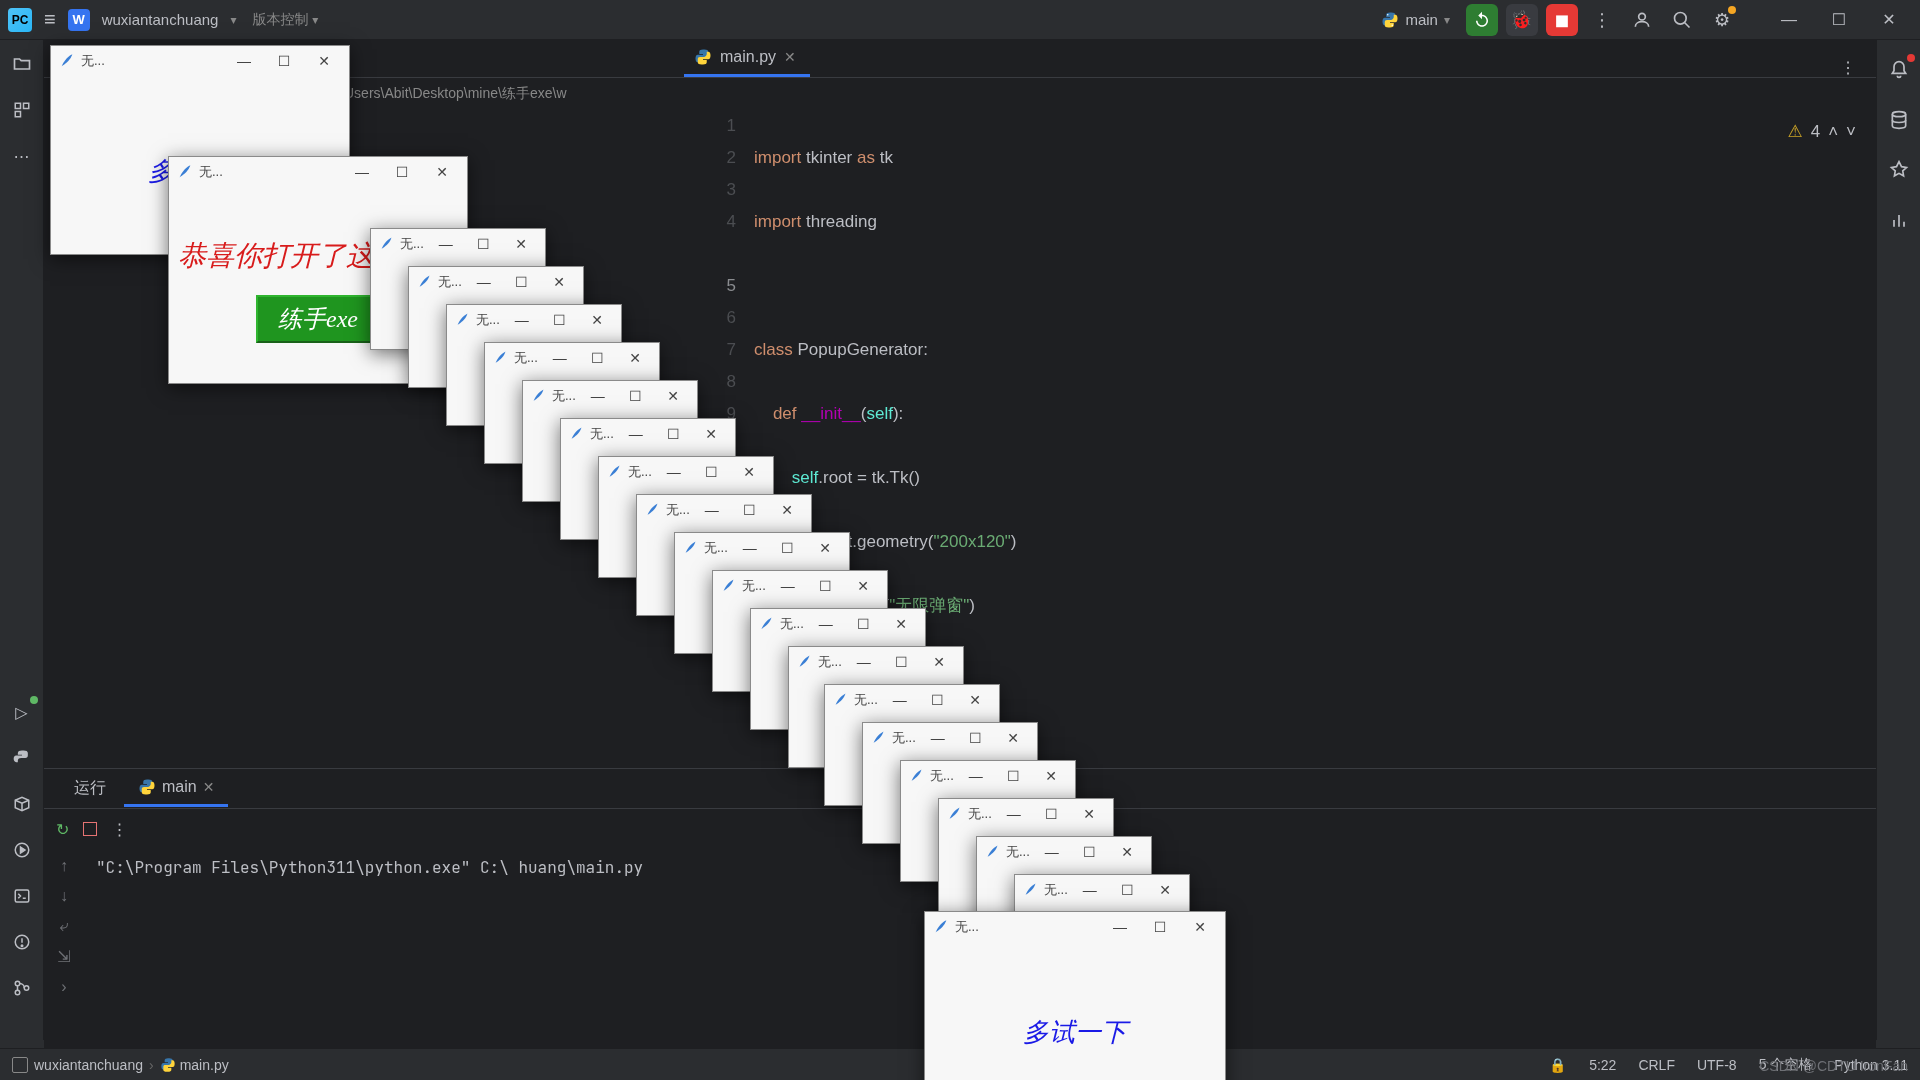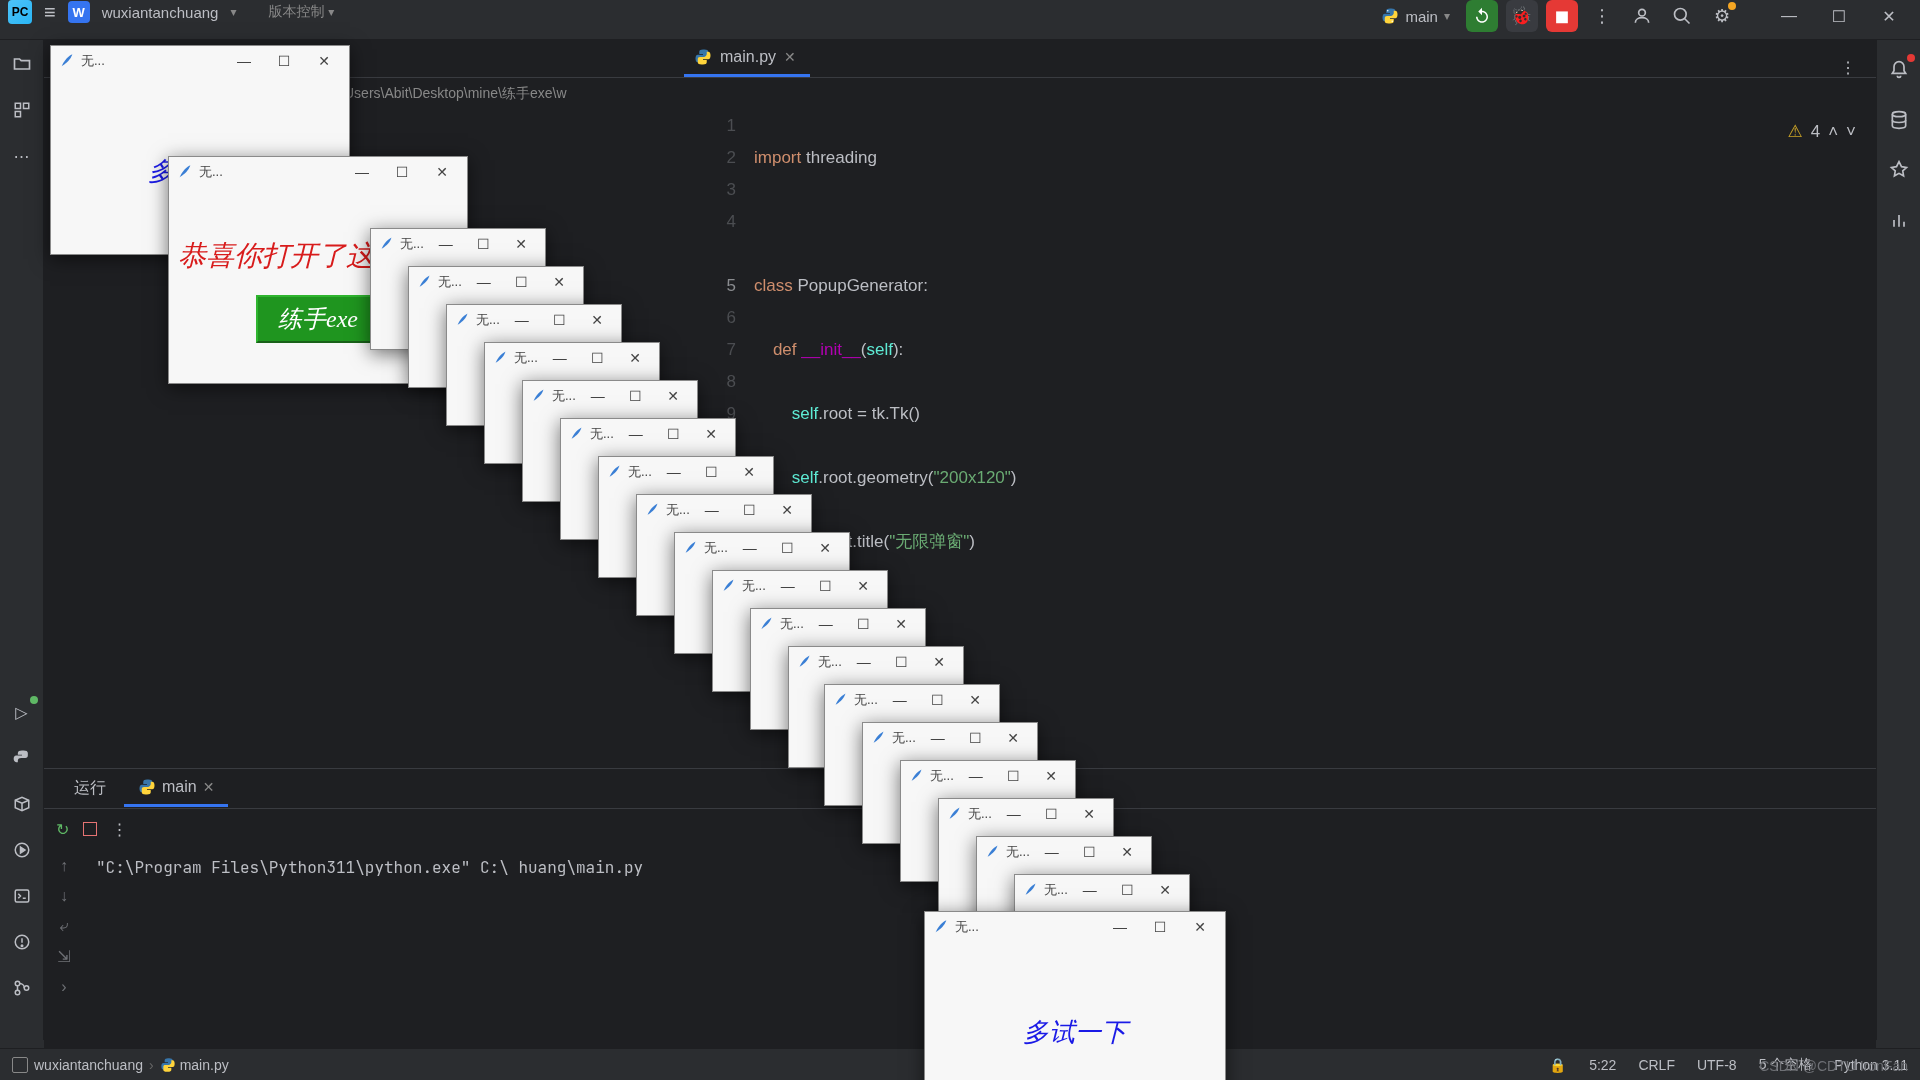--- a/index.html
+++ b/index.html
@@ -1,26 +1,26 @@
 <!DOCTYPE html>
 <html><head>
 <meta charset="utf-8">
 <style>
 * { margin: 0; padding: 0; box-sizing: border-box; font-family: 'Segoe UI', Arial, sans-serif; }
 body { background: #2b2d30; color: #bcbec4; width: 1920px; height: 1080px; overflow: hidden; position: relative; }
 
 
-.titlebar { height: 40px; background: #2b2d30; display: flex; align-items: flex-start; padding: 0 8px; border-bottom: 1px solid #1e1f22; }
+.titlebar { height: 40px; background: #2b2d30; display: flex; align-items: center; padding: 0 8px; border-bottom: 1px solid #1e1f22; }
 .titlebar .left-group { display: flex; align-items: center; gap: 12px; }
 .titlebar .app-icon { width: 24px; height: 24px; background: linear-gradient(135deg,#4fc3f7,#29b6f6); border-radius: 4px; display: flex; align-items: center; justify-content: center; font-size: 12px; font-weight: bold; color: #000; }
 .titlebar .hamburger { color: #bcbec4; font-size: 20px; cursor: pointer; }
 .titlebar .proj-badge { background: #3574f0; color: #fff; width: 22px; height: 22px; border-radius: 4px; display: inline-flex; align-items: center; justify-content: center; font-size: 13px; font-weight: bold; }
 .titlebar .proj-name { color: #bcbec4; font-size: 15px; }
 .titlebar .dropdown-chev { color: #888; font-size: 12px; }
-.titlebar .vcs { color: #888; font-size: 14px; margin-left: 20px; }
+.titlebar .vcs { color: #888; font-size: 14px; margin-left: 4px; }
 .titlebar .right-group { margin-left: auto; display: flex; align-items: center; gap: 8px; }
 .py-icon { width: 18px; height: 18px; display: inline-block; }
 .run-cfg { display: flex; align-items: center; gap: 6px; color: #bcbec4; font-size: 15px; padding: 4px 8px; }
 .tb-btn { width: 32px; height: 32px; border-radius: 6px; display: flex; align-items: center; justify-content: center; cursor: pointer; font-size: 18px; }
 .tb-btn.green { background: #2e7d32; color: #fff; }
 .tb-btn.debug { background: #393b40; color: #bcbec4; }
 .tb-btn.red { background: #e53935; color: #fff; }
 .tb-btn.ghost { color: #bcbec4; }
 .win-controls { display: flex; gap: 4px; margin-left: 20px; }
 .win-controls .ctrl { width: 46px; height: 32px; display: flex; align-items: center; justify-content: center; color: #bcbec4; cursor: pointer; }
@@ -256,20 +256,21 @@
           <div>8</div>
           <div>9</div>
           <div>10</div>
           <div>11</div>
           <div>12</div>
           <div>13</div>
           <div>14</div>
           <div>15</div>
       </div>
       <div class="code-lines">
+<div><span class="kw">import</span><span> tkinter </span><span class="kw">as</span><span> tk</span></div>
 <div><span class="kw">import</span><span> threading</span></div>
 <div> </div>
 <div><span class="kw">class </span><span>PopupGenerator</span><span>:</span></div>
 <div><span class="kw">    def </span><span class="mag">__init__</span><span>(</span><span class="param">self</span><span>):</span></div>
 <div><span>        </span><span class="param">self</span><span>.root = tk.Tk()</span></div>
 <div><span>        </span><span class="param">self</span><span>.root.geometry(</span><span class="str">"200x120"</span><span>)</span></div>
 <div><span>        </span><span class="param">self</span><span>.root.title(</span><span class="str">"无限弹窗"</span><span>)</span></div>
 
 
 

